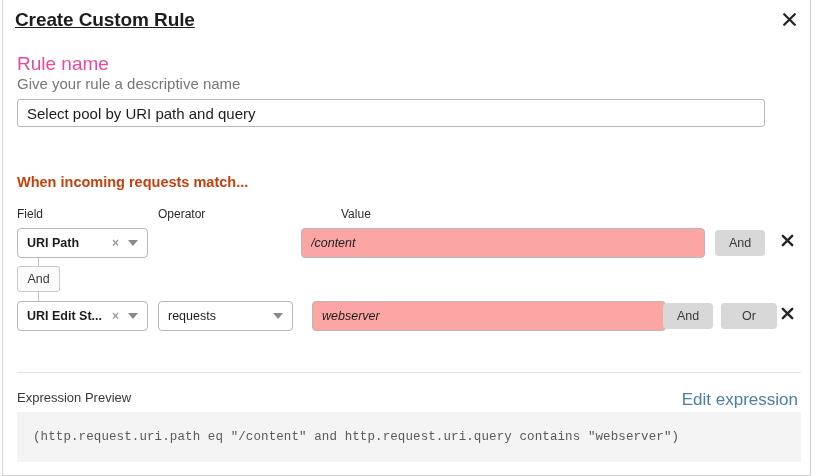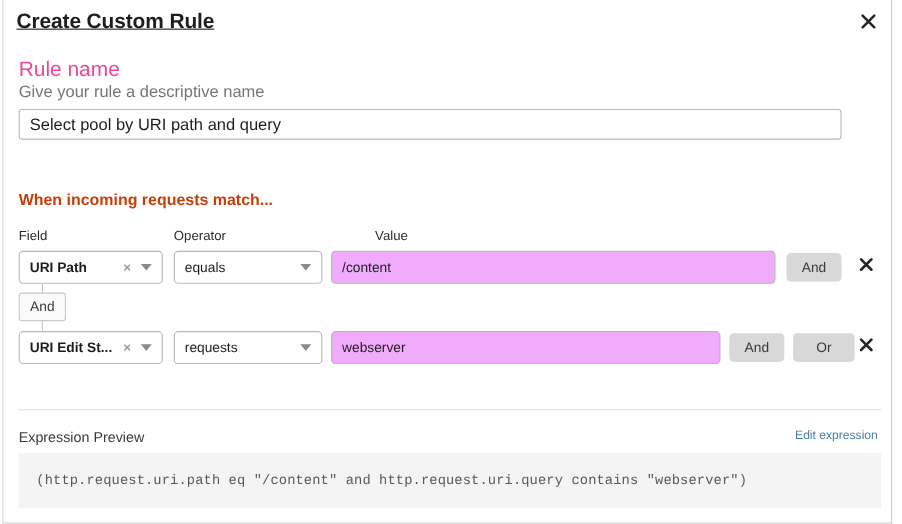--- a/index.html
+++ b/index.html
@@ -137,25 +137,26 @@
   .value-input {
     position: absolute;
     left: 298px;
     height: 30px;
     border: 1px solid #b8b8b8;
     border-radius: 4px;
     padding: 0 9px;
     font-family: "Liberation Sans", sans-serif;
     font-size: 12.5px;
     color: #1d1d1d;
-    background: #f0abfc;
+    background: #fca5a5;
     outline: none;
+    font-style: italic;
   }
   .value-input.w1 { width: 404px; }
-  .value-input.w2 { width: 354px; }
+  .value-input.w2 { width: 354px; margin-left: 11px; }
 
   .logic-btn {
     position: absolute;
     height: 26px;
     top: 2px;
     background: #d8d8d8;
     border: none;
     border-radius: 4px;
     font-family: "Liberation Sans", sans-serif;
     font-size: 12.5px;
@@ -209,21 +210,21 @@
   
   .expr-label {
     position: absolute;
     left: 14px; top: 390px;
     font-size: 13px;
     color: #3a3a3a;
   }
   .edit-expr-link {
     position: absolute;
     right: 12px; top: 390px;
-    font-size: 11px;
+    font-size: 17px;
     color: #4a7fa5;
     text-decoration: none;
     cursor: pointer;
   }
   .expr-box {
     position: absolute;
     left: 14px; top: 412px;
     width: 784px; height: 50px;
     background: #f4f4f4;
     display: flex;
@@ -263,24 +264,20 @@
   <div class="col-label operator">Operator</div>
   <div class="col-label value">Value</div>
 
   <div class="cond-row row1">
     <div class="select-box field-sel">
       <span class="select-text">URI Path</span>
       <span class="clear-x">×</span>
       <span class="caret"></span>
     </div>
 
-    <div class="select-box operator-sel">
-      <span class="select-text">equals</span>
-      <span class="caret"></span>
-    </div>
 
     <input class="value-input w1" type="text" value="/content" style="">
 
     <button class="logic-btn and1">And</button>
 
     <button class="remove-btn">
       <span>
         <svg width="13" height="13" viewBox="0 0 13 13" aria-hidden="true">
           <path d="M1.8 1.8 L11.2 11.2 M11.2 1.8 L1.8 11.2" stroke="#262626" stroke-width="2.4" stroke-linecap="round"></path>
         </svg>

